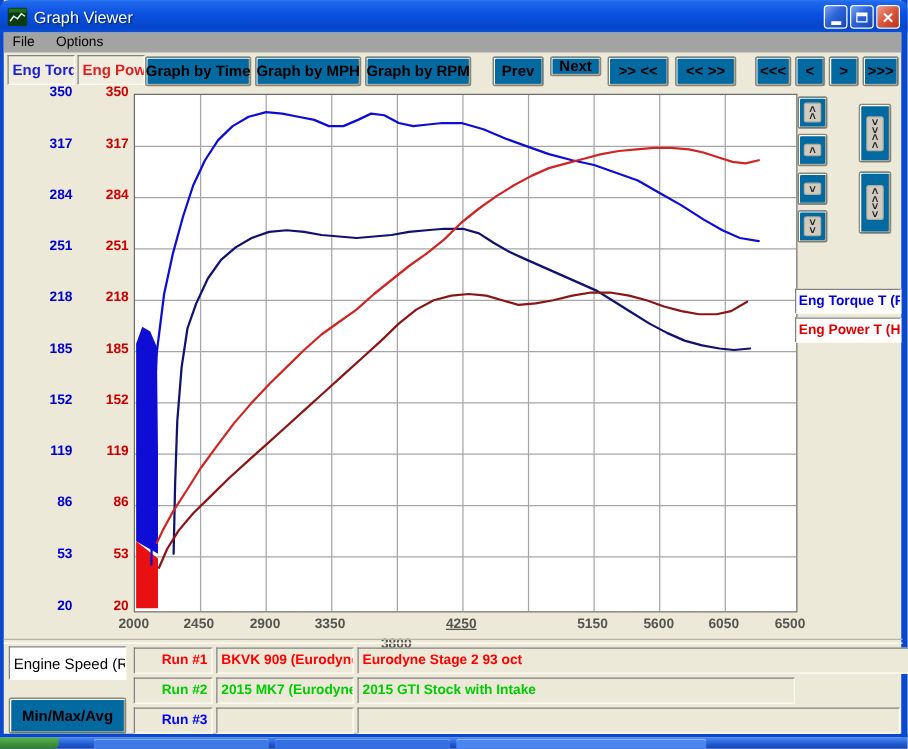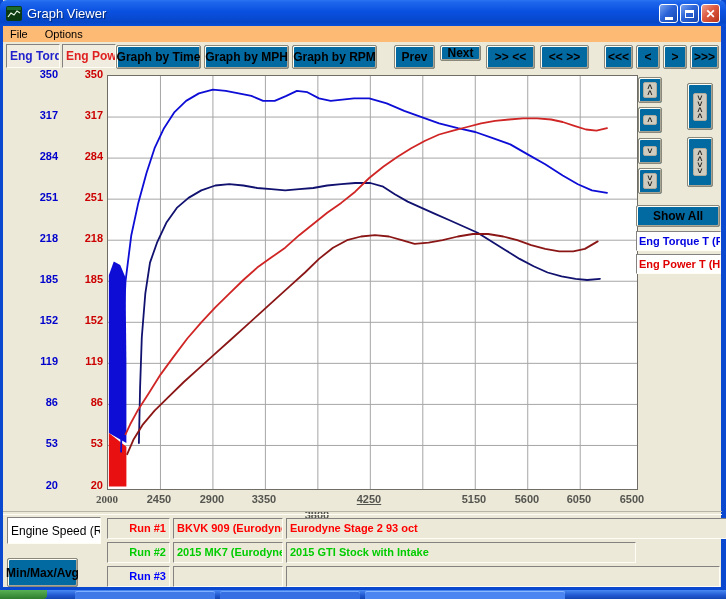--- a/index.html
+++ b/index.html
@@ -14,21 +14,21 @@
     text-shadow:1px 1px 1px #00256e;}
   .title-icon{width:16px;height:15px;margin-left:6px;}
   .win-controls{position:absolute;right:6px;top:4px;display:flex;gap:2px;}
   .win-btn{width:19px;height:19px;border-radius:3px;border:1px solid #fff;
     box-sizing:border-box;display:flex;align-items:center;justify-content:center;
     background:linear-gradient(135deg,#7ba4f0 0%,#2b63d8 45%,#1747b0 100%);}
   .win-btn.close{background:linear-gradient(135deg,#f0a08c 0%,#dd5940 45%,#b83318 100%);
     color:#fff;font-weight:bold;font-size:12px;line-height:12px;}
   .glyph-min{width:8px;height:3px;background:#fff;margin-top:9px;}
   .glyph-max{width:9px;height:8px;border:1px solid #fff;border-top:3px solid #fff;box-sizing:border-box;}
-  .menubar{position:absolute;left:0;top:26px;width:718px;height:16px;background:#fdba74;
+  .menubar{position:absolute;left:0;top:26px;width:718px;height:16px;background:#a3a3a3;
     font-size:11px;color:#000;}
   .menu-item{display:inline-block;padding:2px 7px 0 7px;}
   .xp-btn{position:absolute;background:#0369a1;border:1px solid #8a887b;border-radius:2px;
     box-shadow:inset 1px 1px 0 #fffdf4,inset -1px -1px 0 #a8a595;
     display:flex;align-items:center;justify-content:center;
     font-weight:bold;font-size:12px;color:#000;white-space:nowrap;cursor:default;box-sizing:border-box;}
   .sunken{position:absolute;border:1px solid;border-color:#848280 #fffdf4 #fffdf4 #848280;
     background:#ece9d8;box-sizing:border-box;overflow:hidden;white-space:nowrap;}
   .hdr-box{font-weight:bold;font-size:12px;padding:4px 0 0 3px;background:#f0ede0;}
   .tick{position:absolute;font-weight:bold;font-size:11px;text-align:right;}
@@ -113,21 +113,21 @@
       <div class="tick" style="left: 0px; top: 355.358px; width: 55px; color: rgb(0, 0, 204);">119</div>
       <div class="tick" style="left: 45px; top: 355.358px; width: 55px; color: rgb(204, 0, 0);">119</div>
       <div class="tick" style="left: 0px; top: 396.41px; width: 55px; color: rgb(0, 0, 204);">86</div>
       <div class="tick" style="left: 45px; top: 396.41px; width: 55px; color: rgb(204, 0, 0);">86</div>
       <div class="tick" style="left: 0px; top: 437.461px; width: 55px; color: rgb(0, 0, 204);">53</div>
       <div class="tick" style="left: 45px; top: 437.461px; width: 55px; color: rgb(204, 0, 0);">53</div>
       <div class="tick" style="left: 0px; top: 478.512px; width: 55px; color: rgb(0, 0, 204);">20</div>
       <div class="tick" style="left: 45px; top: 478.512px; width: 55px; color: rgb(204, 0, 0);">20</div>
     </div>
   <div id="x-ticks">
-      <div class="xtick" style="left: 82px; top: 493px; font-family: Liberation Serif, serif;">2000</div>
+      <div class="xtick" style="left: 82px; top: 493px;">2000</div>
       <div class="xtick" style="left: 134px; top: 493px;">2450</div>
       <div class="xtick" style="left: 187px; top: 493px;">2900</div>
       <div class="xtick" style="left: 239px; top: 493px;">3350</div>
       <div class="xtick" style="left: 292px; top: 493px; margin-top: 16px;">3800</div>
       <div class="xtick" style="left: 344px; top: 493px; text-decoration: underline;">4250</div>
       <div class="xtick" style="left: 397px; top: 469px; text-align: right;">4700</div>
       <div class="xtick" style="left: 449px; top: 493px;">5150</div>
       <div class="xtick" style="left: 502px; top: 493px;">5600</div>
       <div class="xtick" style="left: 554px; top: 493px;">6050</div>
       <div class="xtick" style="left: 607px; top: 493px;">6500</div>
@@ -194,30 +194,29 @@
       <div class="xp-btn scroll-btn" style="left: 684px; top: 137px; width: 26px; height: 50px;">
         <div class="pad">
           <span>˄</span>
           <span>˄</span>
           <span>˅</span>
           <span>˅</span>
         </div>
       </div>
     </div>
 
-  <div class="xp-btn" id="show-all-btn" style="left:633px;top:205px;width:84px;height:22px;">Show All</div>
   <div id="legend">
       <div class="legend-item" style="left: 633px; top: 231px; width: 85px; height: 20px; color: rgb(0, 0, 224);">Eng Torque T (Ft-L</div>
       <div class="legend-item" style="left: 633px; top: 254px; width: 85px; height: 20px; color: rgb(224, 0, 0);">Eng Power T (HP)</div>
     </div>
 
   <div class="divider"></div>
 
   <div class="sunken cell" style="left:4px;top:517px;width:94px;height:27px;background:#fff;font-weight:normal;font-size:12px;padding-top:6px;">Engine Speed (RPM</div>
-  <div class="xp-btn" style="left:4px;top:558px;width:71px;height:29px;">Min/Max/Avg</div>
+  <div class="xp-btn" style="left:4px;top:558px;width:94px;height:29px;">Min/Max/Avg</div>
 
   <div id="run-table">
       <div class="sunken cell" style="left: 104px; top: 518px; width: 63px; height: 21px; color: rgb(255, 0, 0); text-align: right;">Run #1</div>
       <div class="sunken cell" style="left: 170px; top: 518px; width: 110px; height: 21px; color: rgb(255, 0, 0);">BKVK 909 (Eurodyne, I</div>
       <div class="sunken cell" style="left: 283px; top: 518px; width: 514px; height: 21px; color: rgb(255, 0, 0);">Eurodyne Stage 2 93 oct</div>
       <div class="sunken cell" style="left: 104px; top: 542px; width: 63px; height: 21px; color: rgb(0, 204, 0); text-align: right;">Run #2</div>
       <div class="sunken cell" style="left: 170px; top: 542px; width: 110px; height: 21px; color: rgb(0, 204, 0);">2015 MK7 (Eurodyne, E</div>
       <div class="sunken cell" style="left: 283px; top: 542px; width: 350px; height: 21px; color: rgb(0, 204, 0);">2015 GTI Stock with Intake</div>
       <div class="sunken cell" style="left: 104px; top: 566px; width: 63px; height: 21px; color: rgb(0, 0, 255); text-align: right; padding-left: 13px;">Run #3</div>
       <div class="sunken cell" style="left: 170px; top: 566px; width: 110px; height: 21px; color: rgb(0, 0, 255);"></div>

